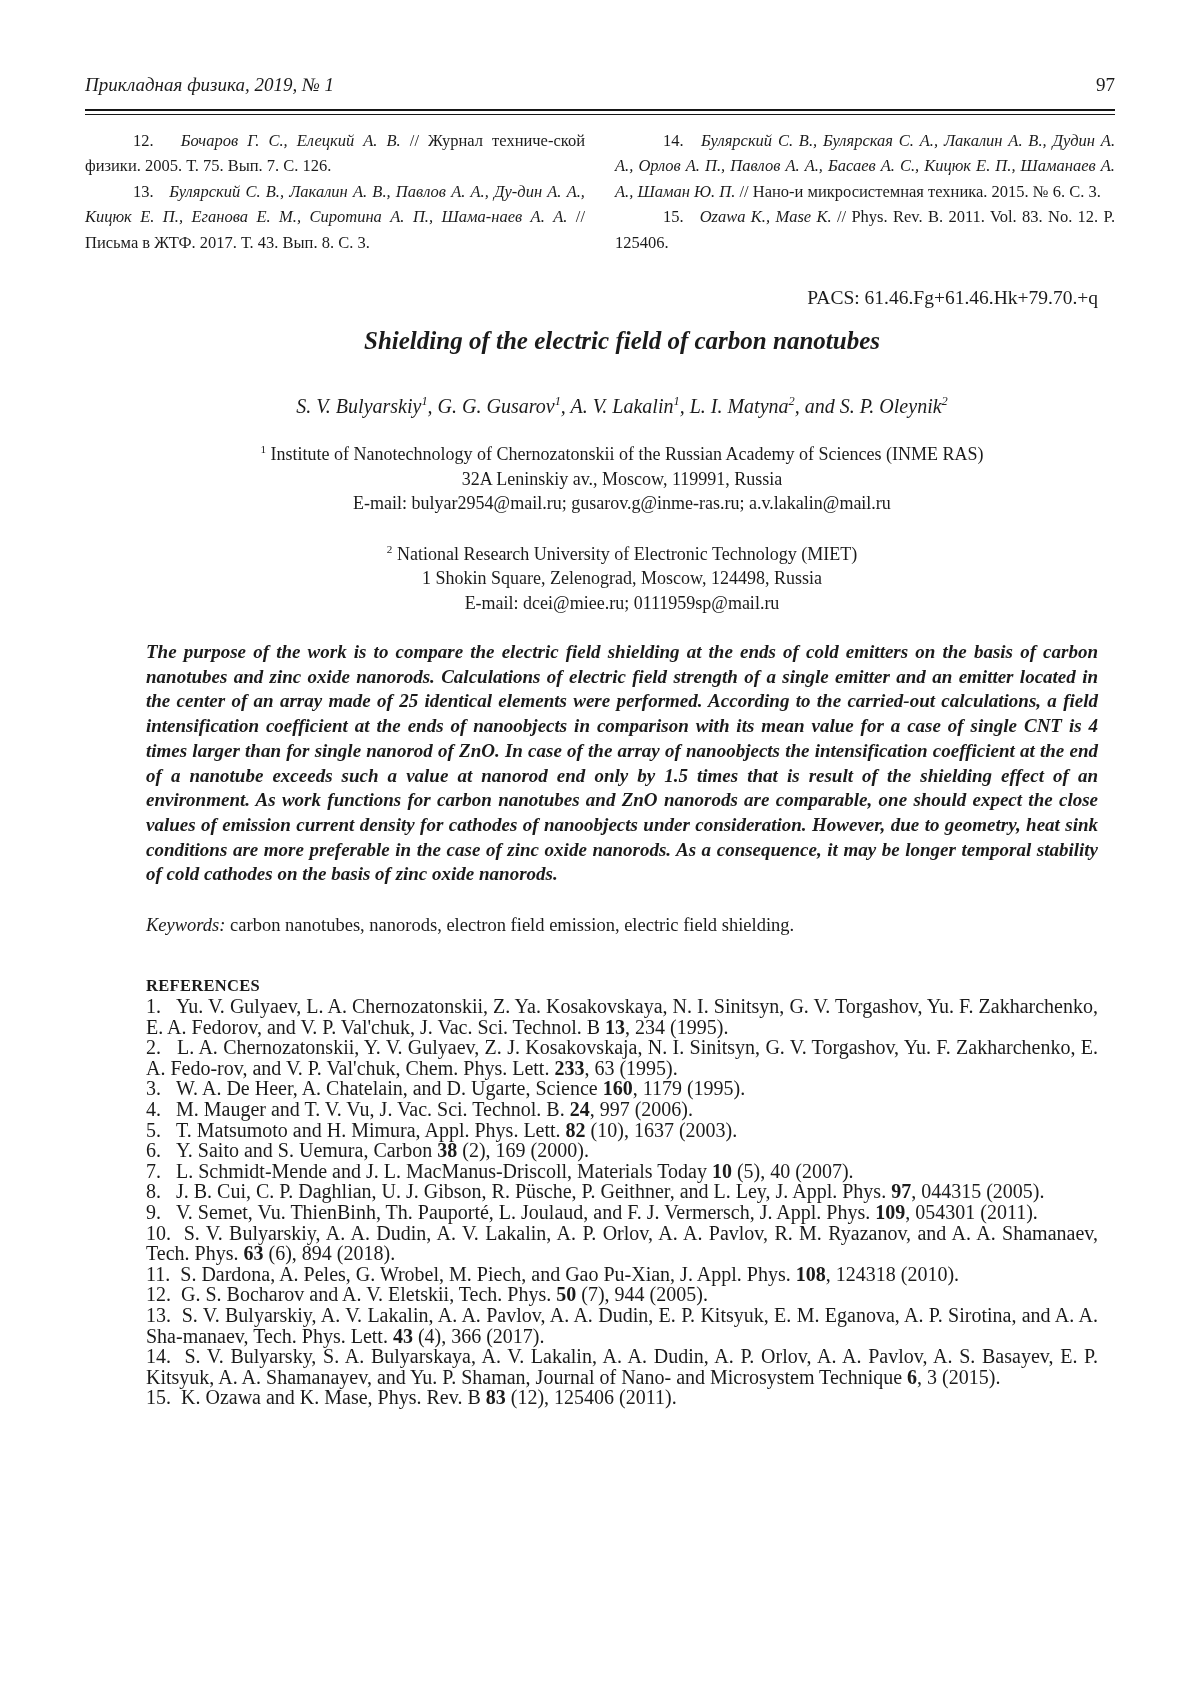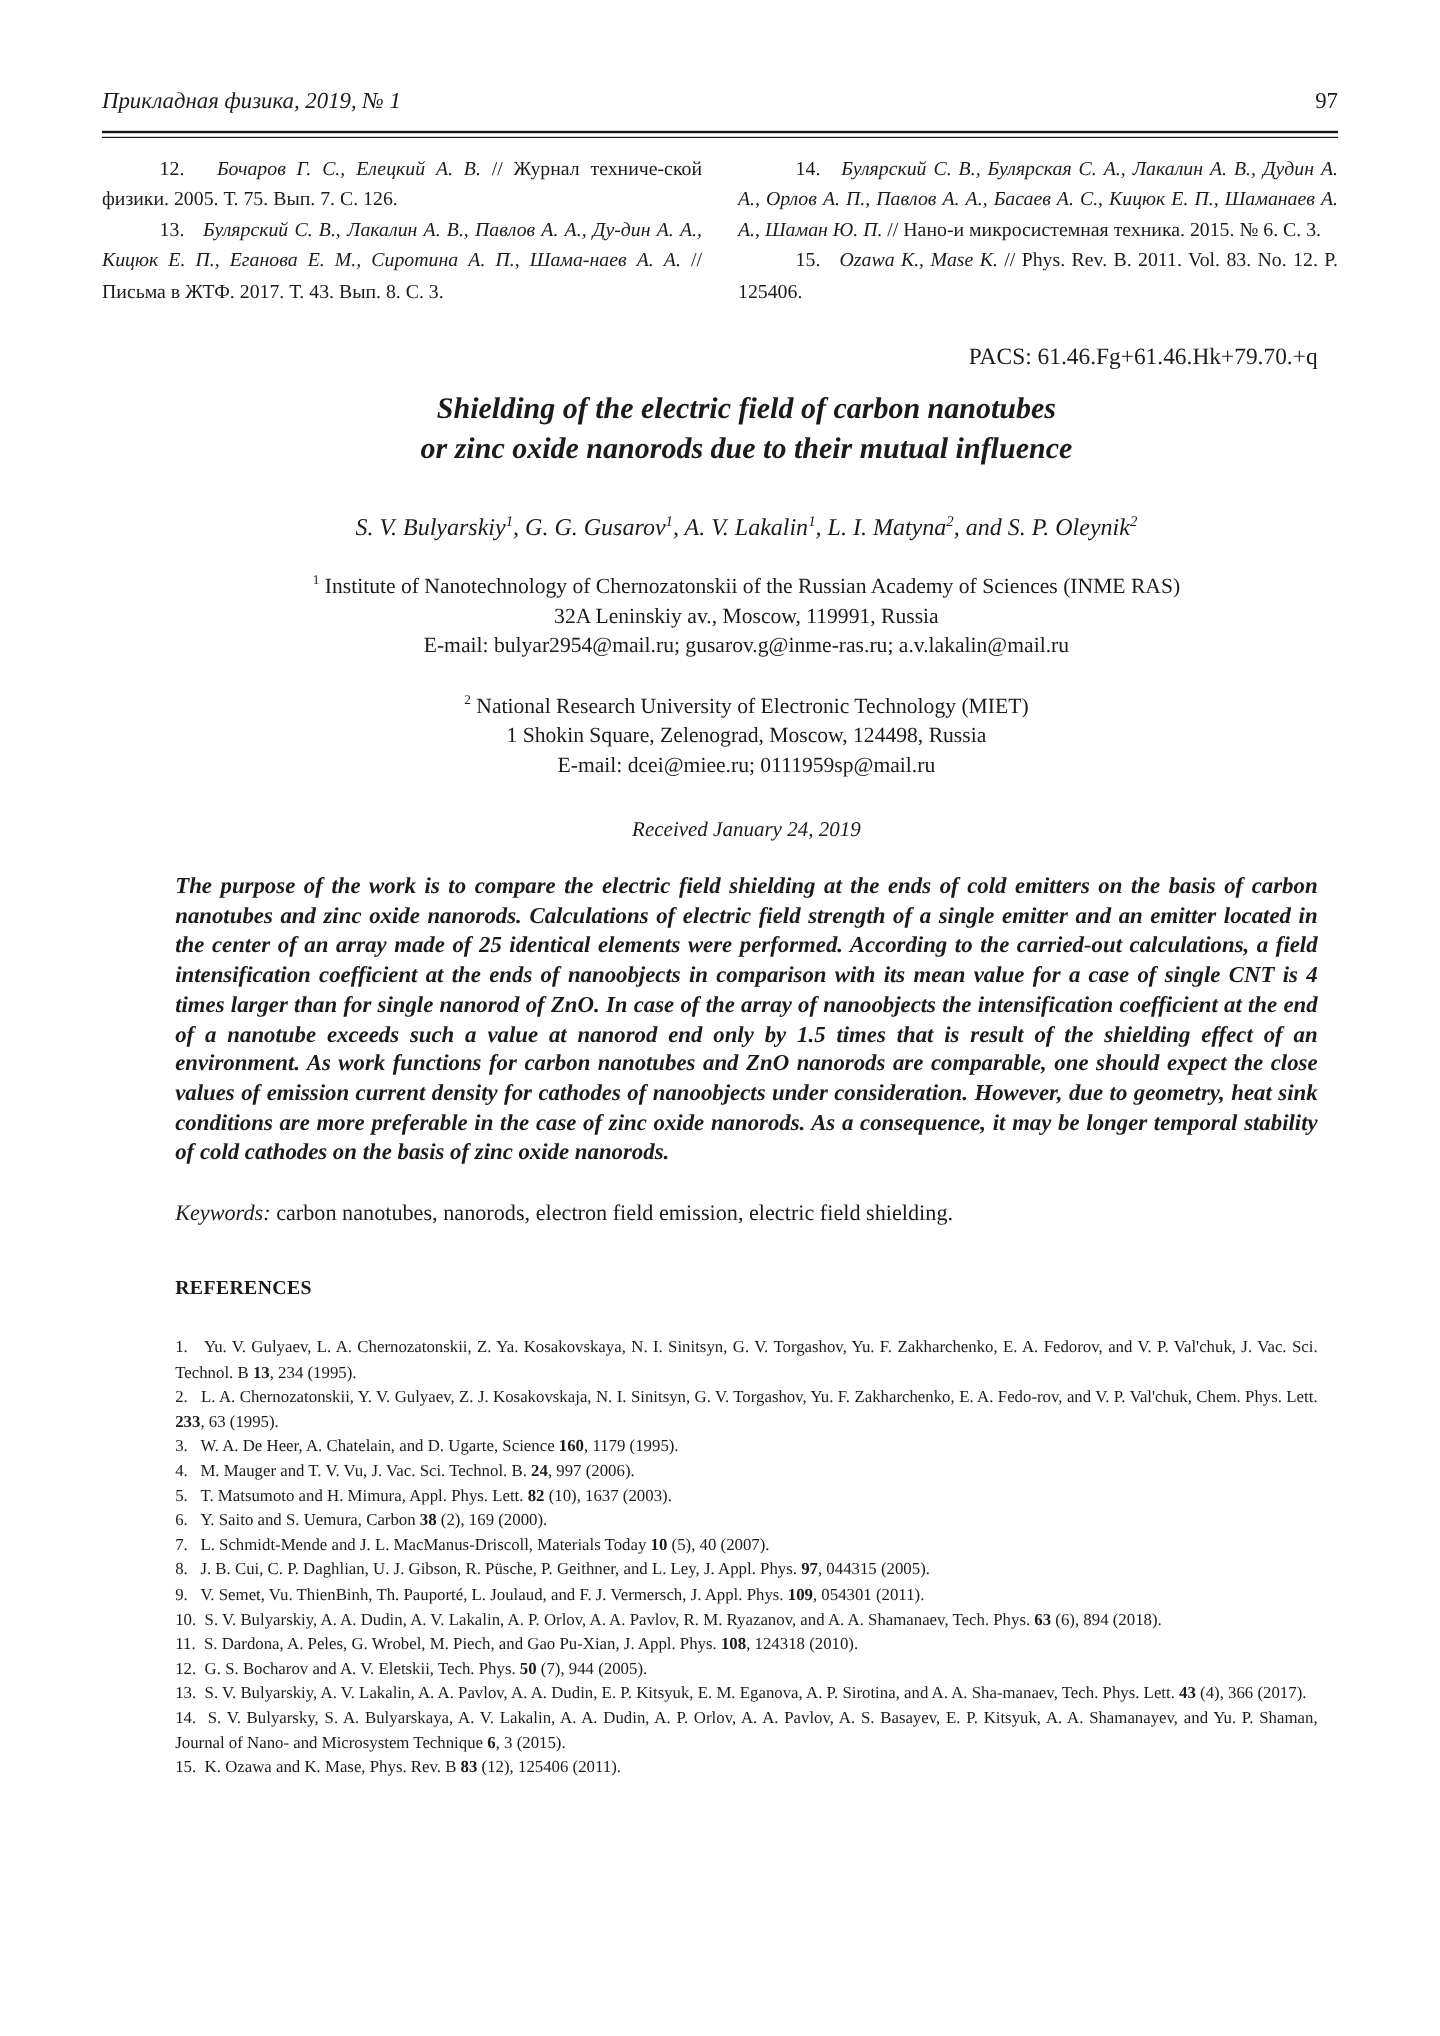--- a/index.html
+++ b/index.html
@@ -25,21 +25,21 @@
            font-size:25px; line-height:34px;font-style:italic; }
   .authors { margin-top:34px; text-align:center; font-style:italic; font-size:20px; line-height:28px; }
   .aff { text-align:center; font-size:18px; line-height:24.5px; }
   .aff-1 { margin-top:22px; }
   .aff-2 { margin-top:26px; }
   .received { margin-top:32px; text-align:center; font-style:italic; font-size:17.5px; }
   .abstract { margin-top:25px; text-align:justify; font-weight:bold; font-style:italic;
               font-size:19px; line-height:24.7px; }
   .keywords { margin-top:28px; font-size:18.5px; }
   .refhead { margin-top:40px; font-weight:bold; font-size:16.5px; letter-spacing:0.3px; }
-  .reflist { margin-top:31px; font-size:14px; line-height:20.6px; text-align:justify; }
+  .reflist { margin-top:0; font-size:20px; line-height:20.6px; text-align:justify; }
   .reflist p { margin:0; }
   sup { font-size:62%; line-height:0; }
 </style>
 </head>
 <body>
 
 <div class="page">
 
   <div class="hdr">
     <span>Прикладная физика, 2019, № 1</span>
@@ -58,38 +58,36 @@
       <p><span>15.&nbsp;&nbsp;&nbsp;</span><span style="font-style: italic; margin-top: 16px;">Ozawa K., Mase K.</span><span> // Phys. Rev. B. 2011. Vol. 83. No. 12. P. 125406.</span></p>
     </div>
   </div>
 
   <div class="main">
 
     <div class="pacs">PACS: 61.46.Fg+61.46.Hk+79.70.+q</div>
 
     <div class="title">
       <div>Shielding of the electric field of carbon nanotubes</div>
-      <div>or zinc oxide nanorods due to their mutual influence</div>
     </div>
 
     <div class="authors"><span>S. V. Bulyarskiy</span><sup>1</sup><span>, G. G. Gusarov</span><sup>1</sup><span>, A. V. Lakalin</span><sup>1</sup><span>, L. I. Matyna</span><sup>2</sup><span>, and S. P. Oleynik</span><sup>2</sup></div>
 
     <div class="aff aff-1">
       <div><sup>1</sup><span> Institute of Nanotechnology of Chernozatonskii of the Russian Academy of Sciences (INME RAS)</span></div>
       <div>32A Leninskiy av., Moscow, 119991, Russia</div>
       <div>E-mail: bulyar2954@mail.ru; gusarov.g@inme-ras.ru; a.v.lakalin@mail.ru</div>
     </div>
 
     <div class="aff aff-2">
       <div><sup>2</sup><span> National Research University of Electronic Technology (MIET)</span></div>
       <div>1 Shokin Square, Zelenograd, Moscow, 124498, Russia</div>
       <div>E-mail: dcei@miee.ru; 0111959sp@mail.ru</div>
     </div>
 
-    <div class="received">Received January 24, 2019</div>
 
     <div class="abstract">The purpose of the work is to compare the electric field shielding at the ends of cold emitters on the basis of carbon nanotubes and zinc oxide nanorods. Calculations of electric field strength of a single emitter and an emitter located in the center of an array made of 25 identical elements were performed. According to the carried-out calculations, a field intensification coefficient at the ends of nanoobjects in comparison with its mean value for a case of single CNT is 4 times larger than for single nanorod of ZnO. In case of the array of nanoobjects the intensification coefficient at the end of a nanotube exceeds such a value at nanorod end only by 1.5 times that is result of the shielding effect of an environment. As work functions for carbon nanotubes and ZnO nanorods are comparable, one should expect the close values of emission current density for cathodes of nanoobjects under consideration. However, due to geometry, heat sink conditions are more preferable in the case of zinc oxide nanorods. As a consequence, it may be longer temporal stability of cold cathodes on the basis of zinc oxide nanorods.</div>
 
     <div class="keywords"><span style="font-style: italic;">Keywords:</span><span> carbon nanotubes, nanorods, electron field emission, electric field shielding.</span></div>
 
     <div class="refhead">REFERENCES</div>
 
     <div class="reflist">
       <p><span>1.&nbsp;&nbsp;&nbsp;Yu. V. Gulyaev, L. A. Chernozatonskii, Z. Ya. Kosakovskaya, N. I. Sinitsyn, G. V. Torgashov, Yu. F. Zakharchenko, E. A. Fedorov, and V. P. Val'chuk, J. Vac. Sci. Technol. B </span><span style="font-weight: bold;">13</span><span>, 234 (1995).</span></p>
       <p><span>2.&nbsp;&nbsp;&nbsp;L. A. Chernozatonskii, Y. V. Gulyaev, Z. J. Kosakovskaja, N. I. Sinitsyn, G. V. Torgashov, Yu. F. Zakharchenko, E. A. Fedo-rov, and V. P. Val'chuk, Chem. Phys. Lett. </span><span style="font-weight: bold;">233</span><span>, 63 (1995).</span></p>

